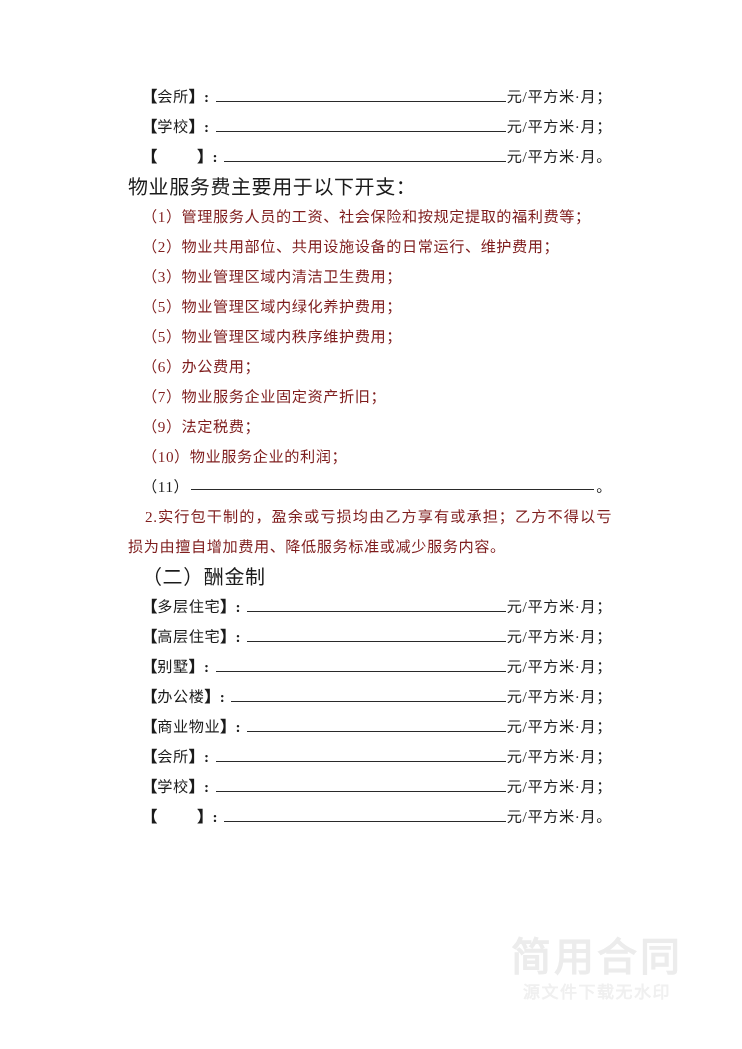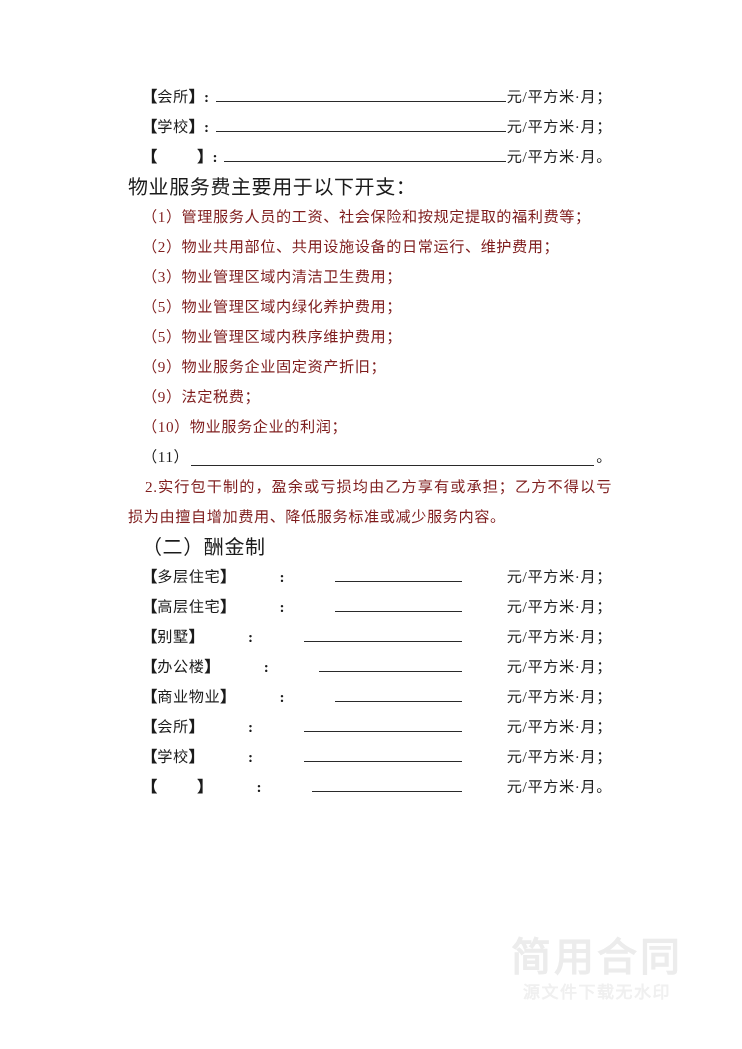--- a/index.html
+++ b/index.html
@@ -55,21 +55,21 @@
   .blank-row {
     font-size: 15.2px;
     line-height: 30px;
     letter-spacing: 0.6px;
     white-space: nowrap;
     display: flex;
     align-items: baseline;
     color: #1b1b1b;
   }
   .blank-row.group-top { padding-left: 14px; }
-  .blank-row.group-bottom { padding-left: 14px; gap: 44px; }
+  .blank-row.group-bottom { padding-left: 14px; }
 
   .blank-label {
     display: inline-block;
     flex: none;
   }
   .blank-label .brk { font-weight: 700; letter-spacing: 0px; }
   .blank-label .gap { display: inline-block; width: 40px; }
   .colon { flex: none; font-weight: 700; padding-right: 2px; }
 
   .blank-fill {
@@ -83,21 +83,21 @@
     flex: none;
     padding-left: 1px;
   }
 
   
   .blank-row-long {
     font-size: 15.2px;
     line-height: 30px;
     letter-spacing: 0.6px;
     display: flex;
-    align-items: center;
+    align-items: flex-start;
     white-space: nowrap;
     padding-left: 14px;
     color: #1b1b1b;
   }
   .blank-row-long .num { flex: none; }
   .blank-row-long .fill-long {
     flex: 1 1 auto;
     border-bottom: 1.2px solid #2a2a2a;
     height: 17px;
     margin: 0 2px 0 2px;
@@ -165,21 +165,22 @@
     </div>
 
     <div class="line">物业服务费主要用于以下开支：</div>
 
     <div>
       <div class="para indent-list">（1）管理服务人员的工资、社会保险和按规定提取的福利费等；</div>
       <div class="para indent-list">（2）物业共用部位、共用设施设备的日常运行、维护费用；</div>
       <div class="para indent-list">（3）物业管理区域内清洁卫生费用；</div>
       <div class="para indent-list">（5）物业管理区域内绿化养护费用；</div>
       <div class="para indent-list">（5）物业管理区域内秩序维护费用；</div>
-      <div class="para indent-list">（9）物业服务企业固定资产折旧；</div>
+      <div class="para indent-list">（6）办公费用；</div>
+      <div class="para indent-list">（7）物业服务企业固定资产折旧；</div>
       <div class="para indent-list">（9）法定税费；</div>
       <div class="para indent-list">（10）物业服务企业的利润；</div>
 
       <div class="blank-row-long">
         <span class="num">（11）</span>
         <span class="fill-long"></span>
         <span class="tail">。</span>
       </div>
     </div>
 

